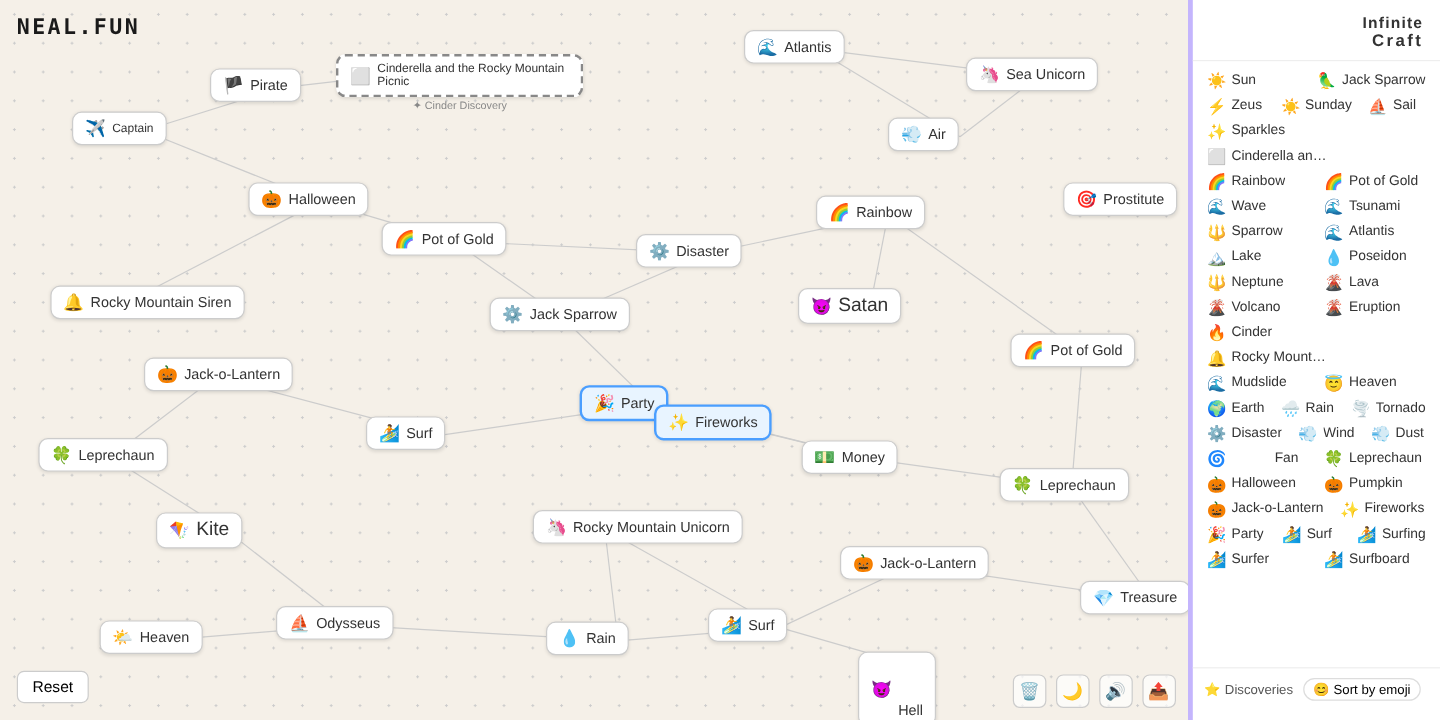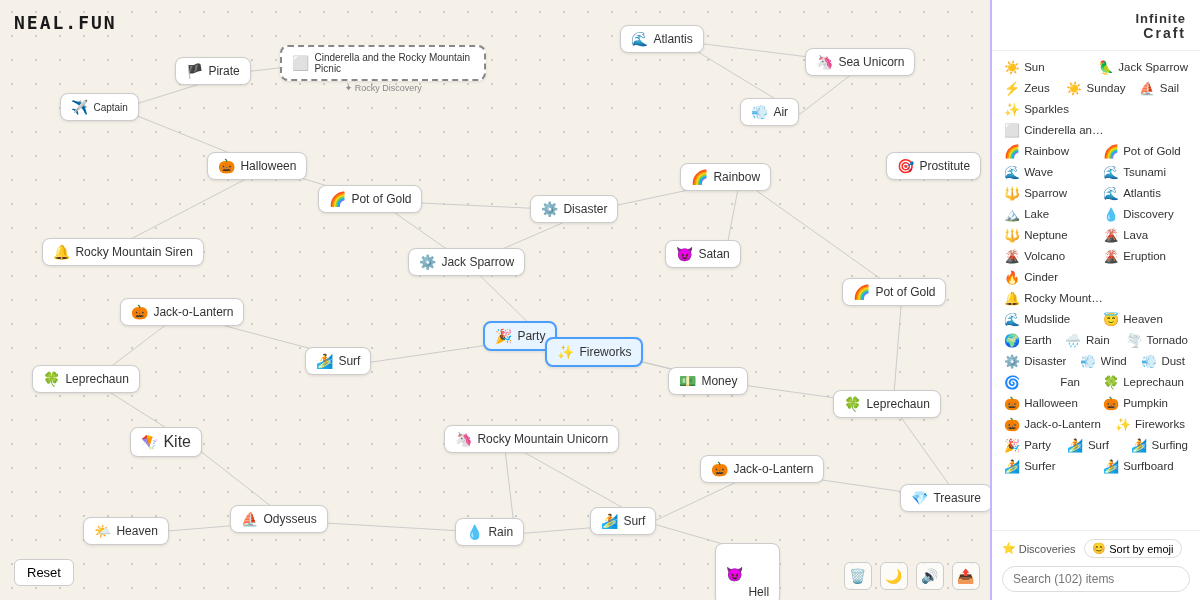--- a/index.html
+++ b/index.html
@@ -98,21 +98,21 @@
       align-items: center;
       justify-content: center;
       font-size: 14px;
       cursor: pointer;
     }
     
     
     #sidebar {
       width: 210px;
       background: white;
-      border-left: 2px solid #c4b5fd;
+      border-left: 4px solid #c4b5fd;
       display: flex;
       flex-direction: column;
       height: 600px;
     }
     
     .sidebar-header {
       padding: 12px 14px 8px;
       border-bottom: 1px solid #eee;
     }
     
@@ -247,21 +247,21 @@
       <div class="bottom-icon">🔊</div>
       <div class="bottom-icon">📤</div>
     </div>
   <div class="node" style="left: 175px; top: 57px;">
         <span class="node-icon">🏴</span>
         <span style="max-width: none; white-space: nowrap; font-size: 12px;">Pirate</span>
       </div>
       <div class="node first-discovery" style="left: 280px; top: 45px; position: absolute;">
         <span class="node-icon">⬜</span>
         <span style="max-width: 160px; white-space: normal; font-size: 10px;">Cinderella and the Rocky Mountain Picnic</span>
-        <div style="font-size: 9px; color: rgb(136, 136, 136); position: absolute; bottom: -14px; left: 50%; transform: translateX(-50%); white-space: nowrap;">✦ Rocky Discovery</div>
+        <div style="font-size: 9px; color: rgb(136, 136, 136); position: absolute; bottom: -14px; left: 50%; transform: translateX(-50%); white-space: nowrap;">✦ Cinder Discovery</div>
       </div>
       <div class="node" style="left: 60px; top: 93px;">
         <span class="node-icon">✈️</span>
         <span style="max-width: none; white-space: nowrap; font-size: 10px;">Captain</span>
       </div>
       <div class="node" style="left: 620px; top: 25px;">
         <span class="node-icon">🌊</span>
         <span style="max-width: none; white-space: nowrap; font-size: 12px;">Atlantis</span>
       </div>
       <div class="node" style="left: 805px; top: 48px;">
@@ -295,21 +295,21 @@
       <div class="node" style="left: 42px; top: 238px;">
         <span class="node-icon">🔔</span>
         <span style="max-width: none; white-space: nowrap; font-size: 12px;">Rocky Mountain Siren</span>
       </div>
       <div class="node" style="left: 408px; top: 248px;">
         <span class="node-icon">⚙️</span>
         <span style="max-width: none; white-space: nowrap; font-size: 12px;">Jack Sparrow</span>
       </div>
       <div class="node" style="left: 665px; top: 240px;">
         <span class="node-icon">😈</span>
-        <span style="max-width: none; white-space: nowrap; font-size: 12px;">Satan</span>
+        <span style="max-width: none; white-space: nowrap; font-size: 16px;">Satan</span>
       </div>
       <div class="node" style="left: 120px; top: 298px;">
         <span class="node-icon">🎃</span>
         <span style="max-width: none; white-space: nowrap; font-size: 12px;">Jack-o-Lantern</span>
       </div>
       <div class="node" style="left: 842px; top: 278px;">
         <span class="node-icon">🌈</span>
         <span style="max-width: none; white-space: nowrap; font-size: 12px;">Pot of Gold</span>
       </div>
       <div class="node highlighted" style="left: 483px; top: 321px;">
@@ -450,21 +450,21 @@
             <span style="overflow: hidden; text-overflow: ellipsis; max-width: 80px; white-space: nowrap;">Atlantis</span>
           </div>
         </div>
         <div class="sidebar-row">
           <div class="sidebar-item">
             <span class="sidebar-item-icon">🏔️</span>
             <span style="overflow: hidden; text-overflow: ellipsis; max-width: 80px; white-space: nowrap;">Lake</span>
           </div>
           <div class="sidebar-item">
             <span class="sidebar-item-icon">💧</span>
-            <span style="overflow: hidden; text-overflow: ellipsis; max-width: 80px; white-space: nowrap;">Discovery</span>
+            <span style="overflow: hidden; text-overflow: ellipsis; max-width: 80px; white-space: nowrap;">Poseidon</span>
           </div>
         </div>
         <div class="sidebar-row">
           <div class="sidebar-item">
             <span class="sidebar-item-icon">🔱</span>
             <span style="overflow: hidden; text-overflow: ellipsis; max-width: 80px; white-space: nowrap;">Neptune</span>
           </div>
           <div class="sidebar-item">
             <span class="sidebar-item-icon">🌋</span>
             <span style="overflow: hidden; text-overflow: ellipsis; max-width: 80px; white-space: nowrap;">Lava</span>
@@ -590,16 +590,15 @@
       <div class="sidebar-toolbar">
         <button class="discoveries-btn">
           <span>⭐</span>
           <span>Discoveries</span>
         </button>
         <button class="sort-btn">
           <span>😊</span>
           <span>Sort by emoji</span>
         </button>
       </div>
-      <input class="sidebar-search" type="text" placeholder="Search (102) items" style="">
     </div>
   </div>
 </div>
 
 </body></html>

